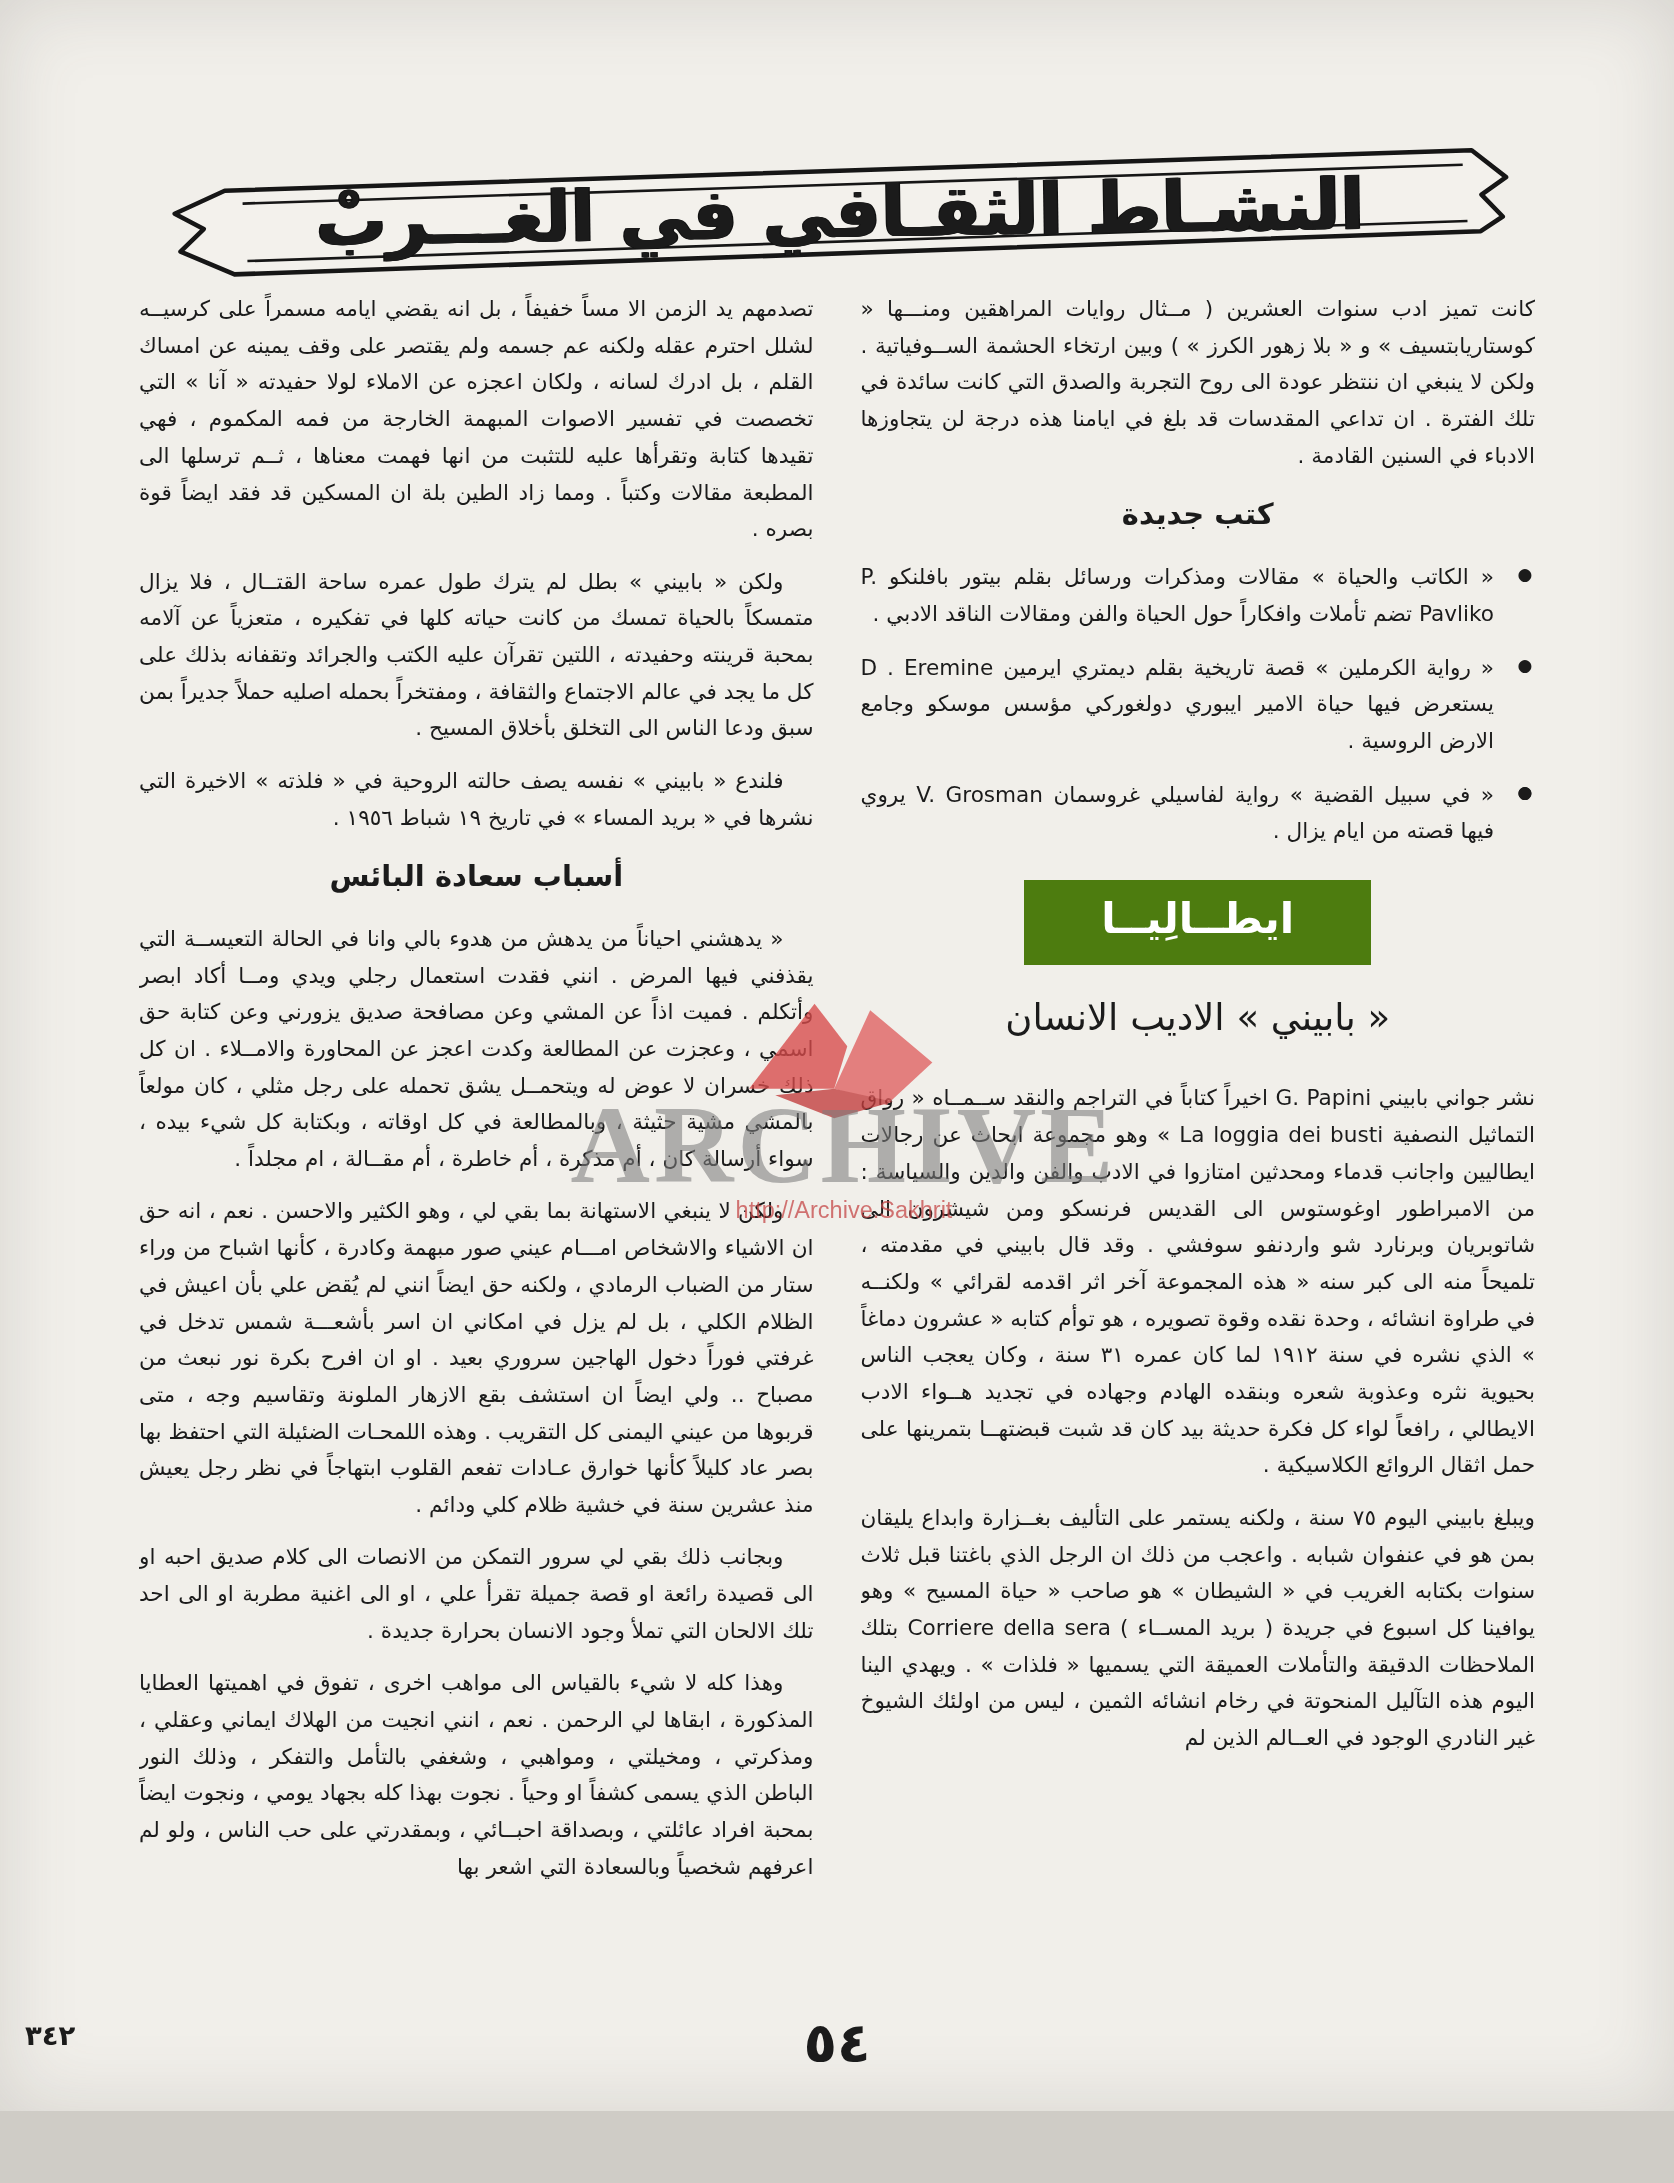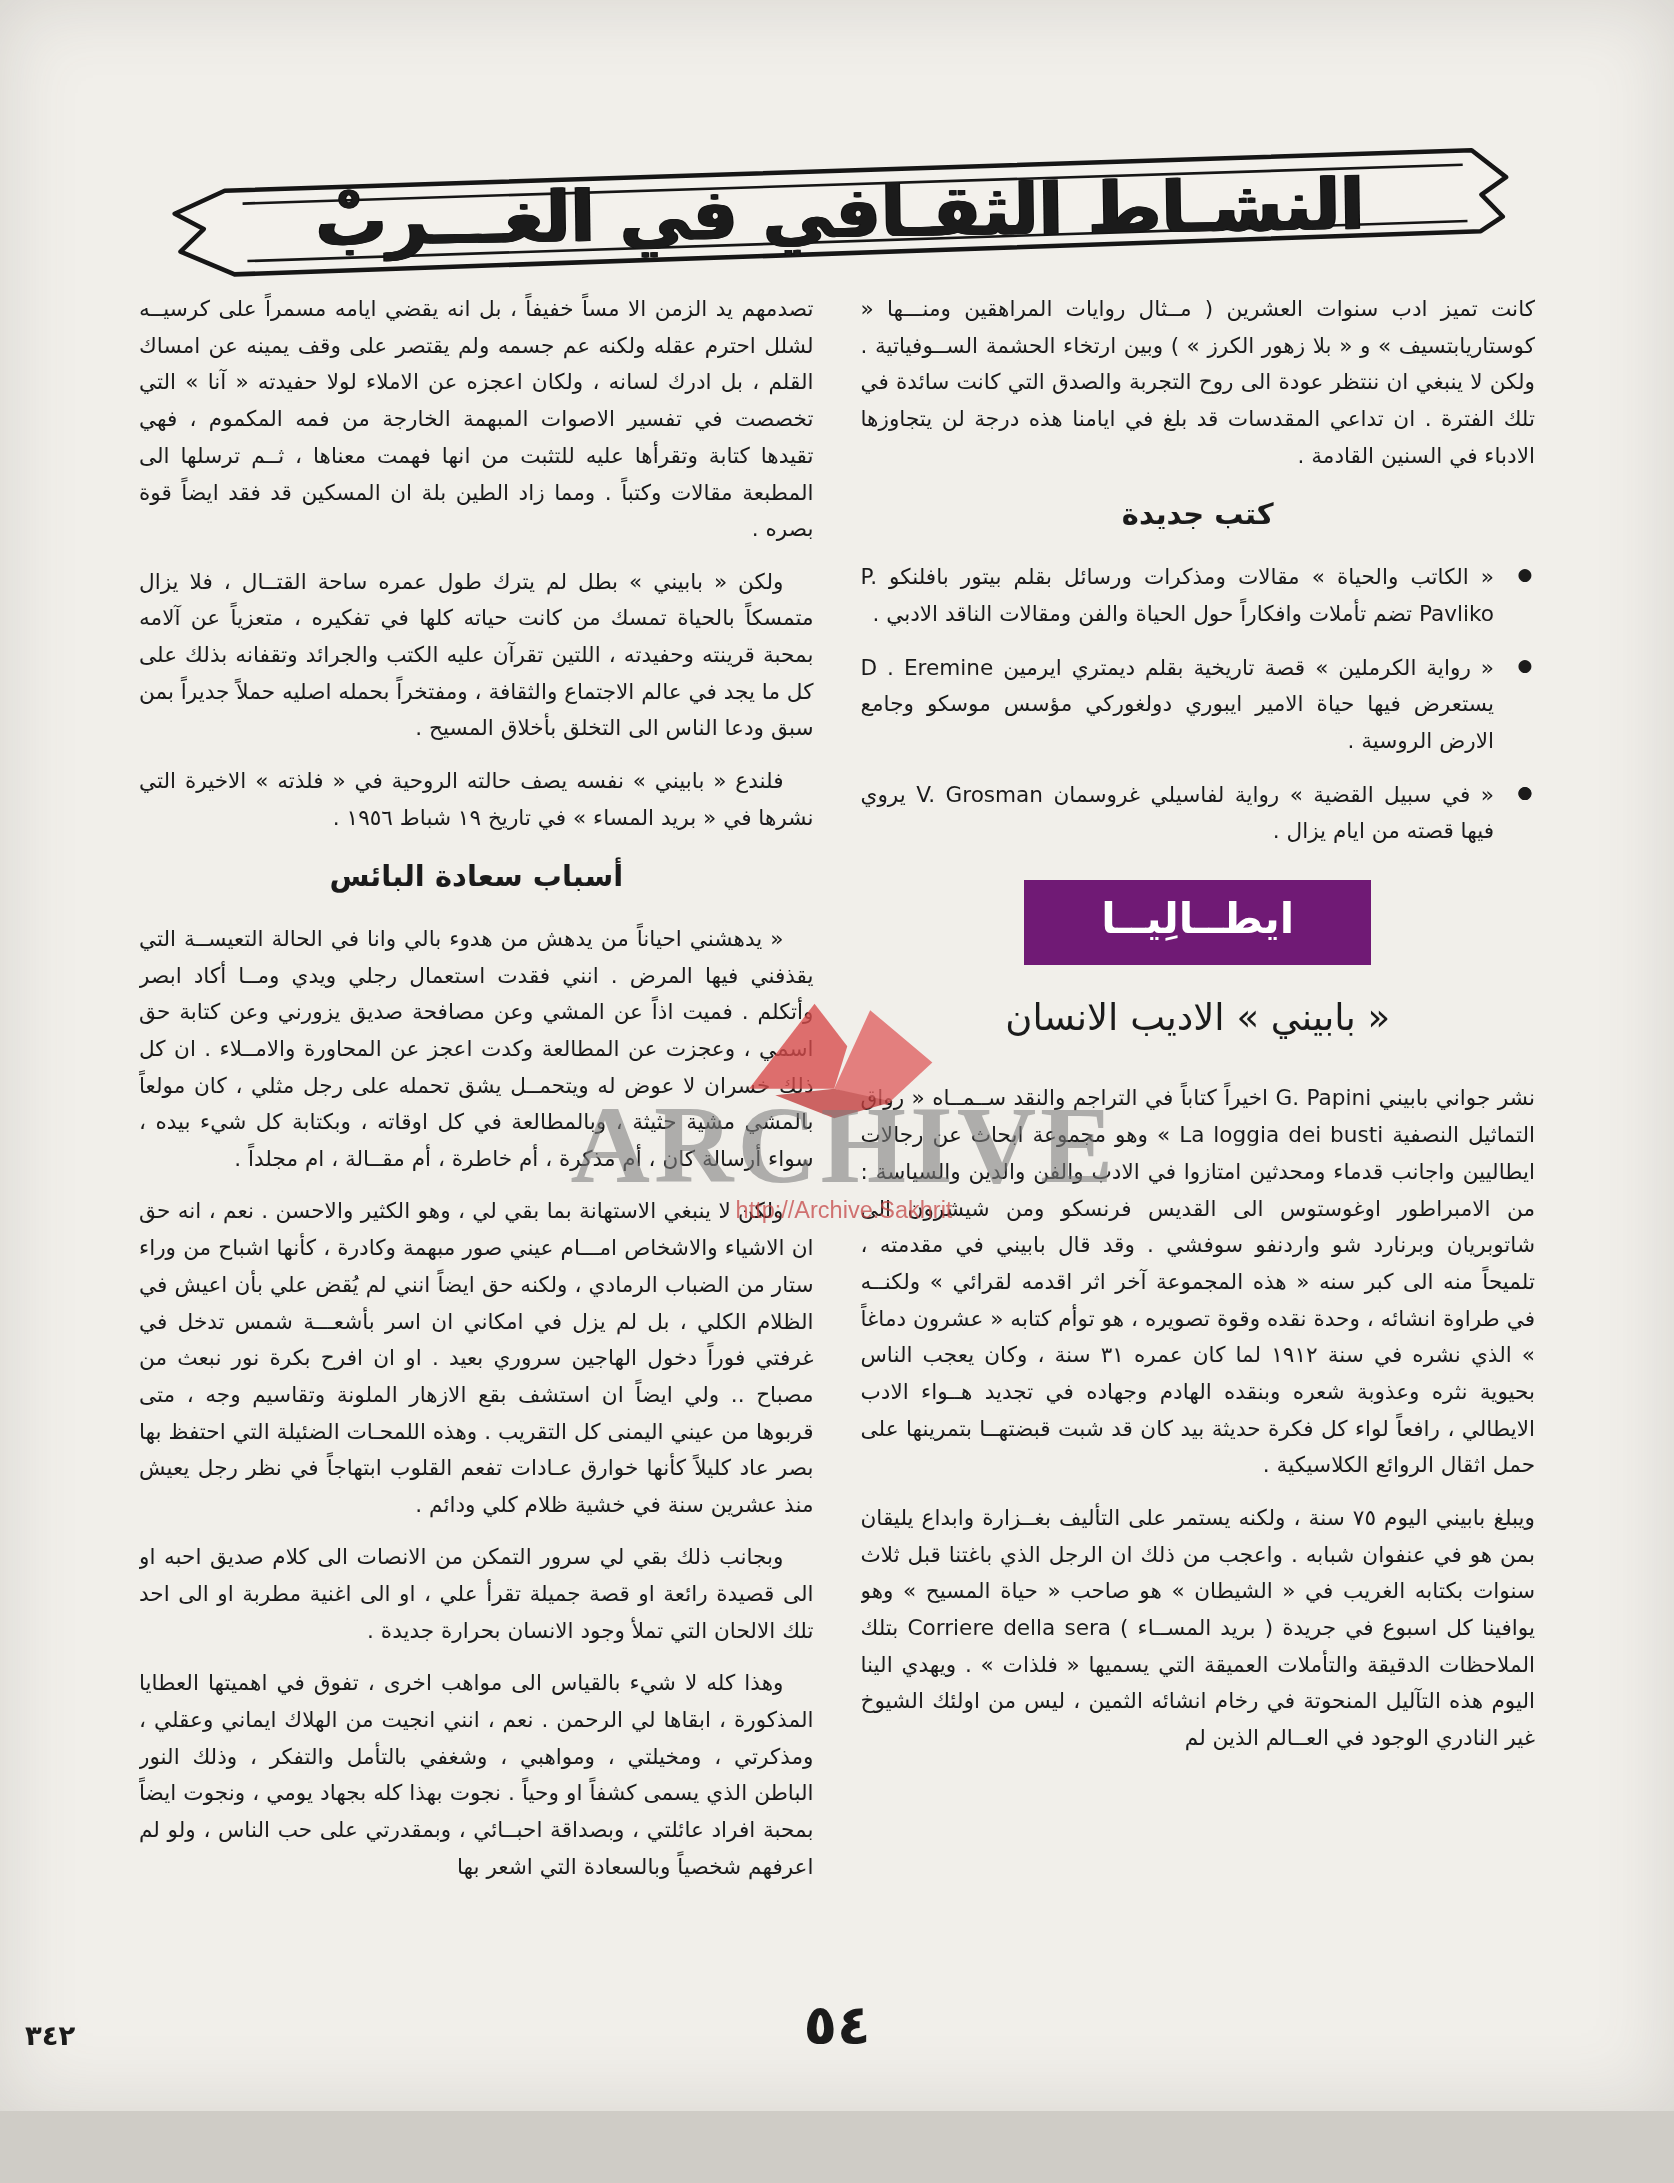--- a/index.html
+++ b/index.html
@@ -44,21 +44,21 @@
     text-align:center; font-weight:bold; font-size:29px;
     margin:11.8px 0 19.6px; text-indent:0;
   }
 
   .book-list { margin-bottom:5.2px; }
   .book { position:relative; padding-right:41px; margin-bottom:17px; }
   .bullet { position:absolute; right:2.6px; top:1.3px; font-size:17px; }
   .bullet::before { content:"●"; }
 
   .italy-box {
-    background:#701a75; color:#ffffff;
+    background:#4d7c0f; color:#ffffff;
     width:347px; margin:30px auto 22px;
     text-align:center; font-size:42px; font-weight:bold;
     padding:2.6px 6.5px 10.5px;
   }
 
   .papini-heading {
     text-align:center; font-weight:normal; font-size:37px;
     margin:6.5px 0 31px; letter-spacing:0.7px;
   }
 
@@ -73,21 +73,21 @@
     font-size:110px; font-weight:bold; letter-spacing:3.9px;
     color:#7e7e7e; opacity:.58;
   }
   .watermark .arc-url {
     font-family:Liberation Sans, sans-serif;
     font-size:23.5px; color:#c54848; opacity:.75; margin-top:-11.8px;
   }
 
   
   .page-number {
-    position:absolute; bottom:54px; left:0; right:0;
+    position:absolute; bottom:36px; left:0; right:0;
     text-align:center; font-size:55px; font-weight:bold;
   }
   .issue-number {
     position:absolute; bottom:60px; left:25px;
     font-size:27.5px; font-weight:bold;
   }
 </style>
 </head>
 <body>
 

